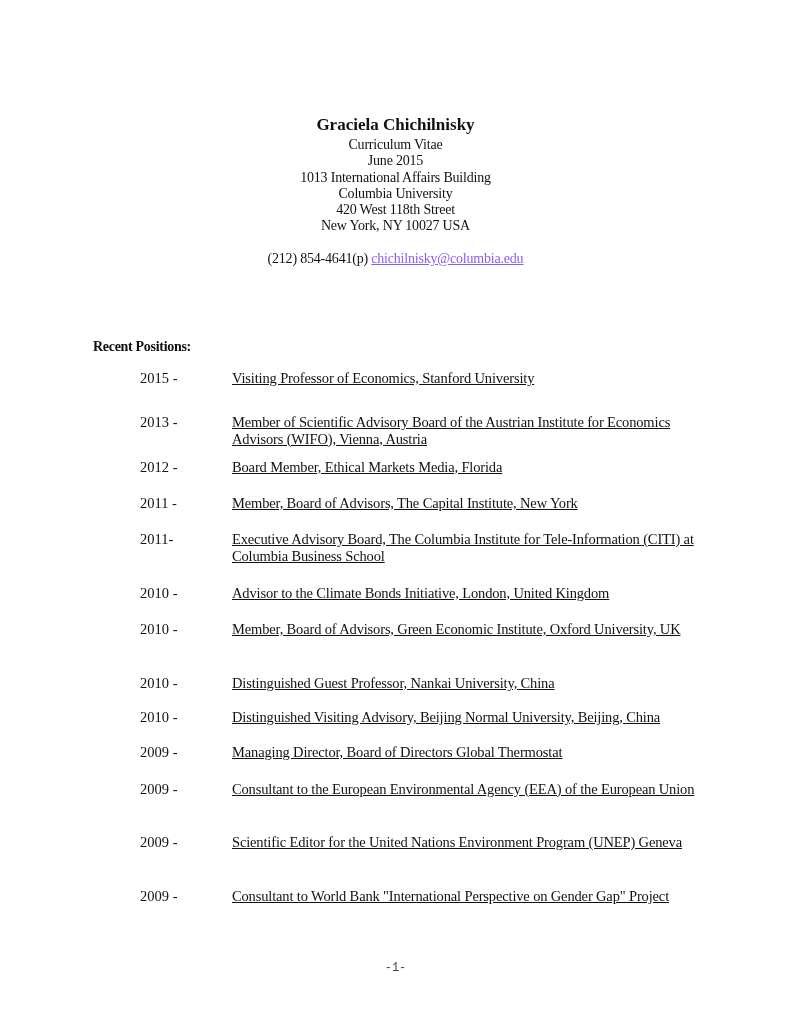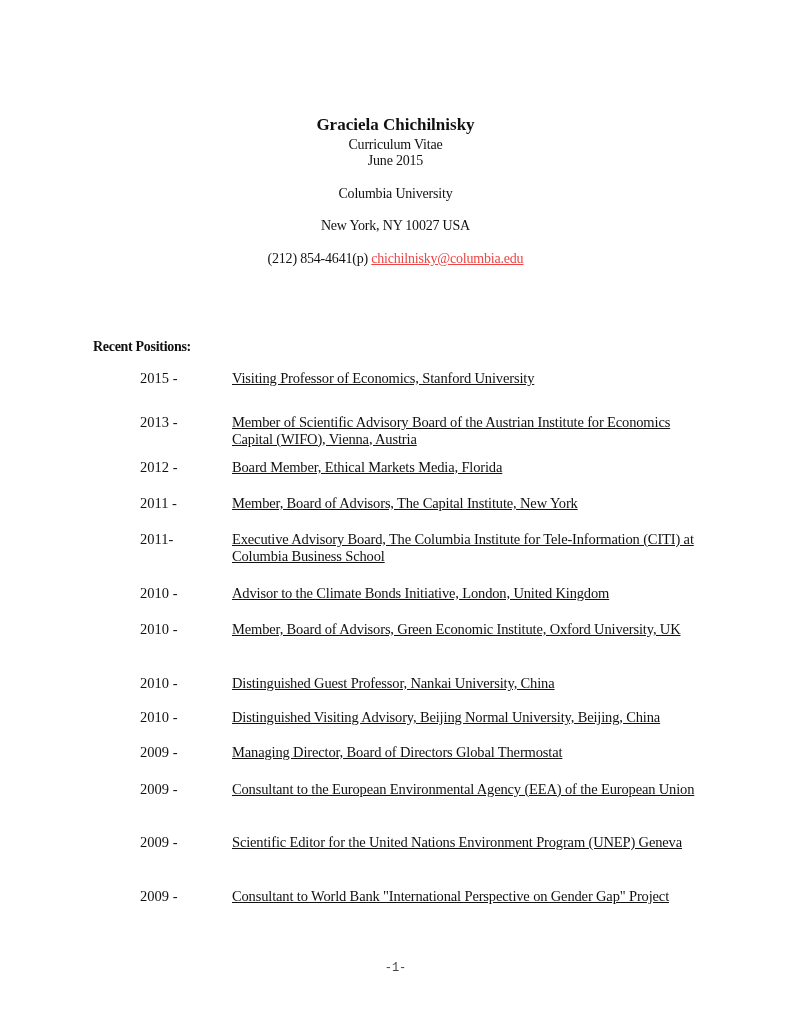--- a/index.html
+++ b/index.html
@@ -37,21 +37,21 @@
       position: absolute;
       left: 0;
       width: 791px;
       text-align: center;
       font-size: 14px;
       line-height: 16px;
       letter-spacing: -0.2px;
     }
     .link {
       text-decoration: underline;
-      color: #ef4444;
+      color: #8b5cf6;
     }
     .section-title {
       position: absolute;
       left: 93px;
       top: 339px;
       font-weight: bold;
       font-size: 14px;
       line-height: 16px;
       letter-spacing: -0.3px;
     }
@@ -91,37 +91,39 @@
   </style>
 </head>
 <body>
 
 <div class="page">
 
   <div class="header name">Graciela Chichilnisky</div>
   <div class="center-line" style="top:137px">Curriculum Vitae</div>
   <div class="center-line" style="top:153px">June 2015</div>
 
+  <div class="center-line" style="top:170px">1013 International Affairs Building</div>
   <div class="center-line" style="top:186px">Columbia University</div>
+  <div class="center-line" style="top:202px">420 West 118th Street</div>
   <div class="center-line" style="top:218px">New York, NY 10027 USA</div>
 
   <div class="center-line" style="top:251px">
     <span>(212) 854-4641(p) </span><span class="link">chichilnisky@columbia.edu</span>
   </div>
 
   <div class="section-title">Recent Positions:</div>
 
   <div>
     <div class="row" style="top:370px">
       <span class="year">2015 -</span>
       <span class="desc">Visiting Professor of Economics, Stanford University</span>
     </div>
     <div class="row" style="top:414px">
       <span class="year">2013 -</span>
-      <span class="desc">Member of Scientific Advisory Board of the Austrian Institute for Economics Capital (WIFO), Vienna, Austria</span>
+      <span class="desc">Member of Scientific Advisory Board of the Austrian Institute for Economics Advisors (WIFO), Vienna, Austria</span>
     </div>
     <div class="row" style="top:459px">
       <span class="year">2012 -</span>
       <span class="desc">Board Member, Ethical Markets Media, Florida</span>
     </div>
     <div class="row" style="top:495px">
       <span class="year">2011 -</span>
       <span class="desc">Member, Board of Advisors, The Capital Institute, New York</span>
     </div>
     <div class="row" style="top:531px">

